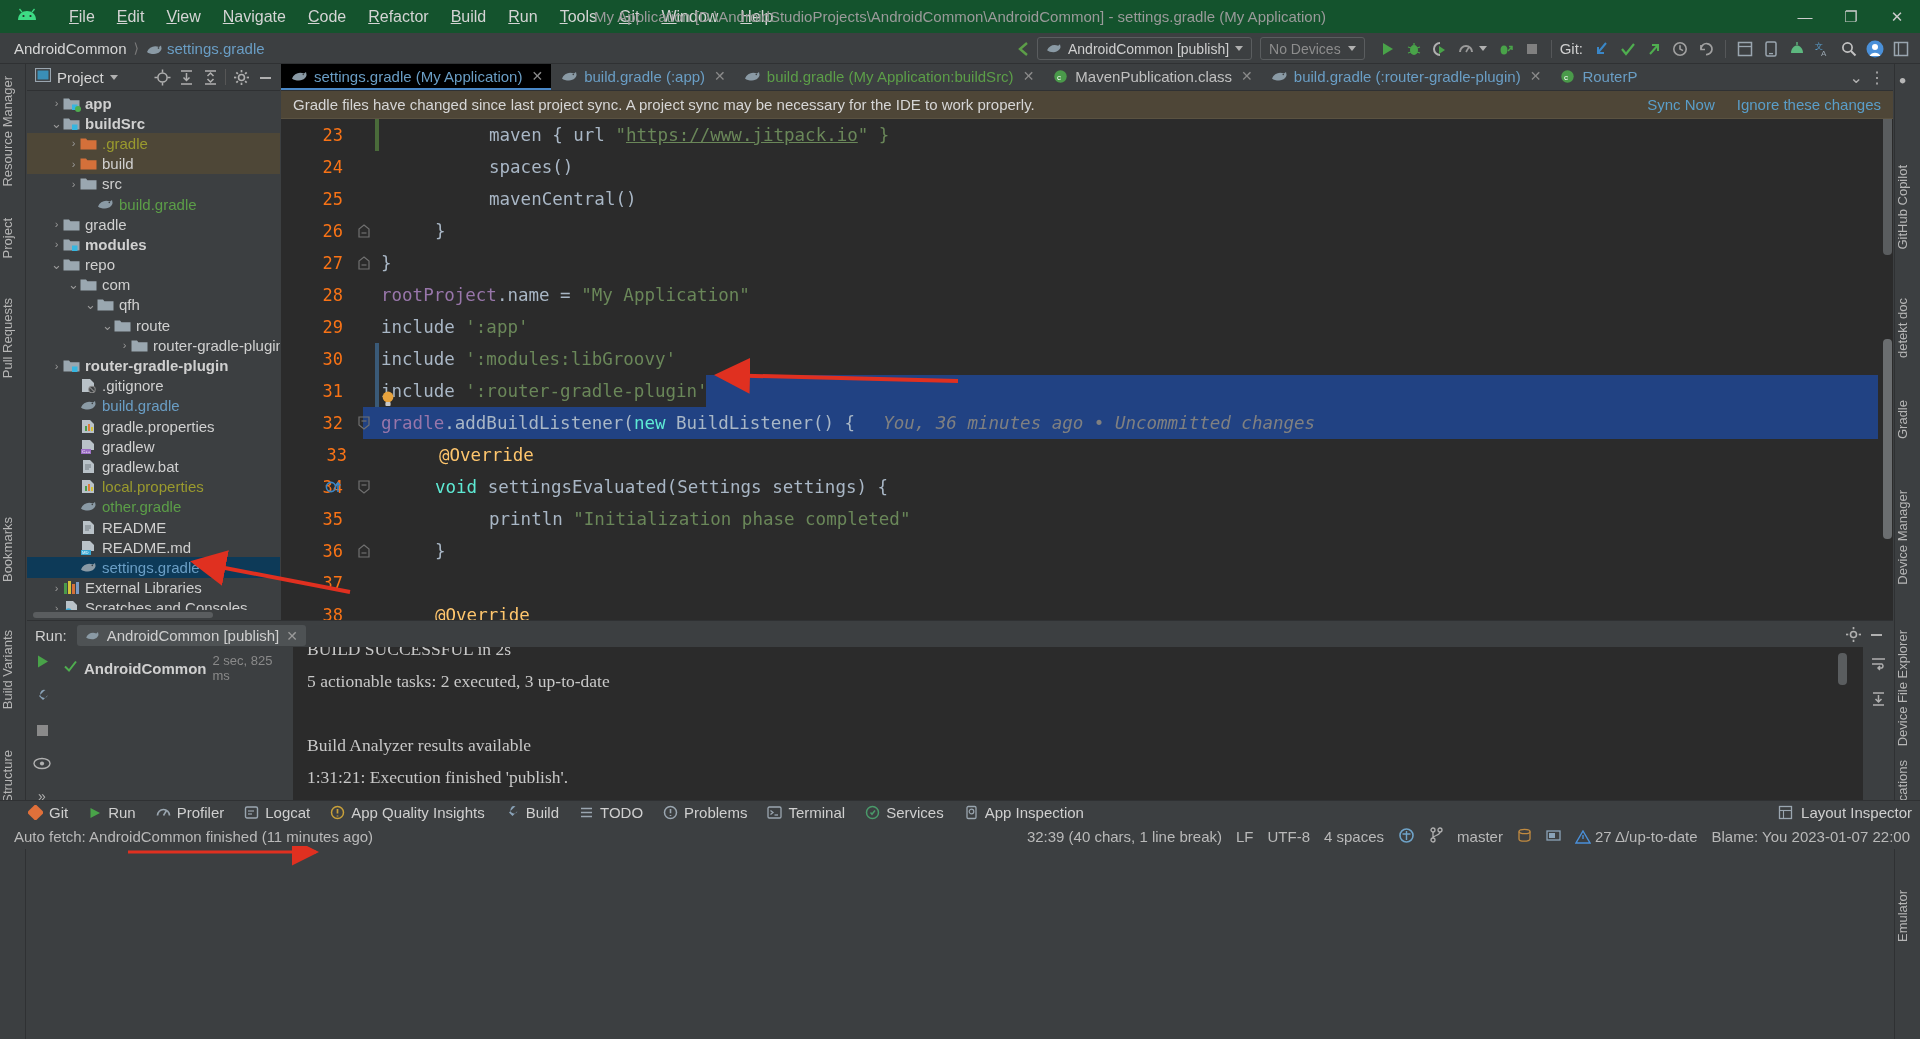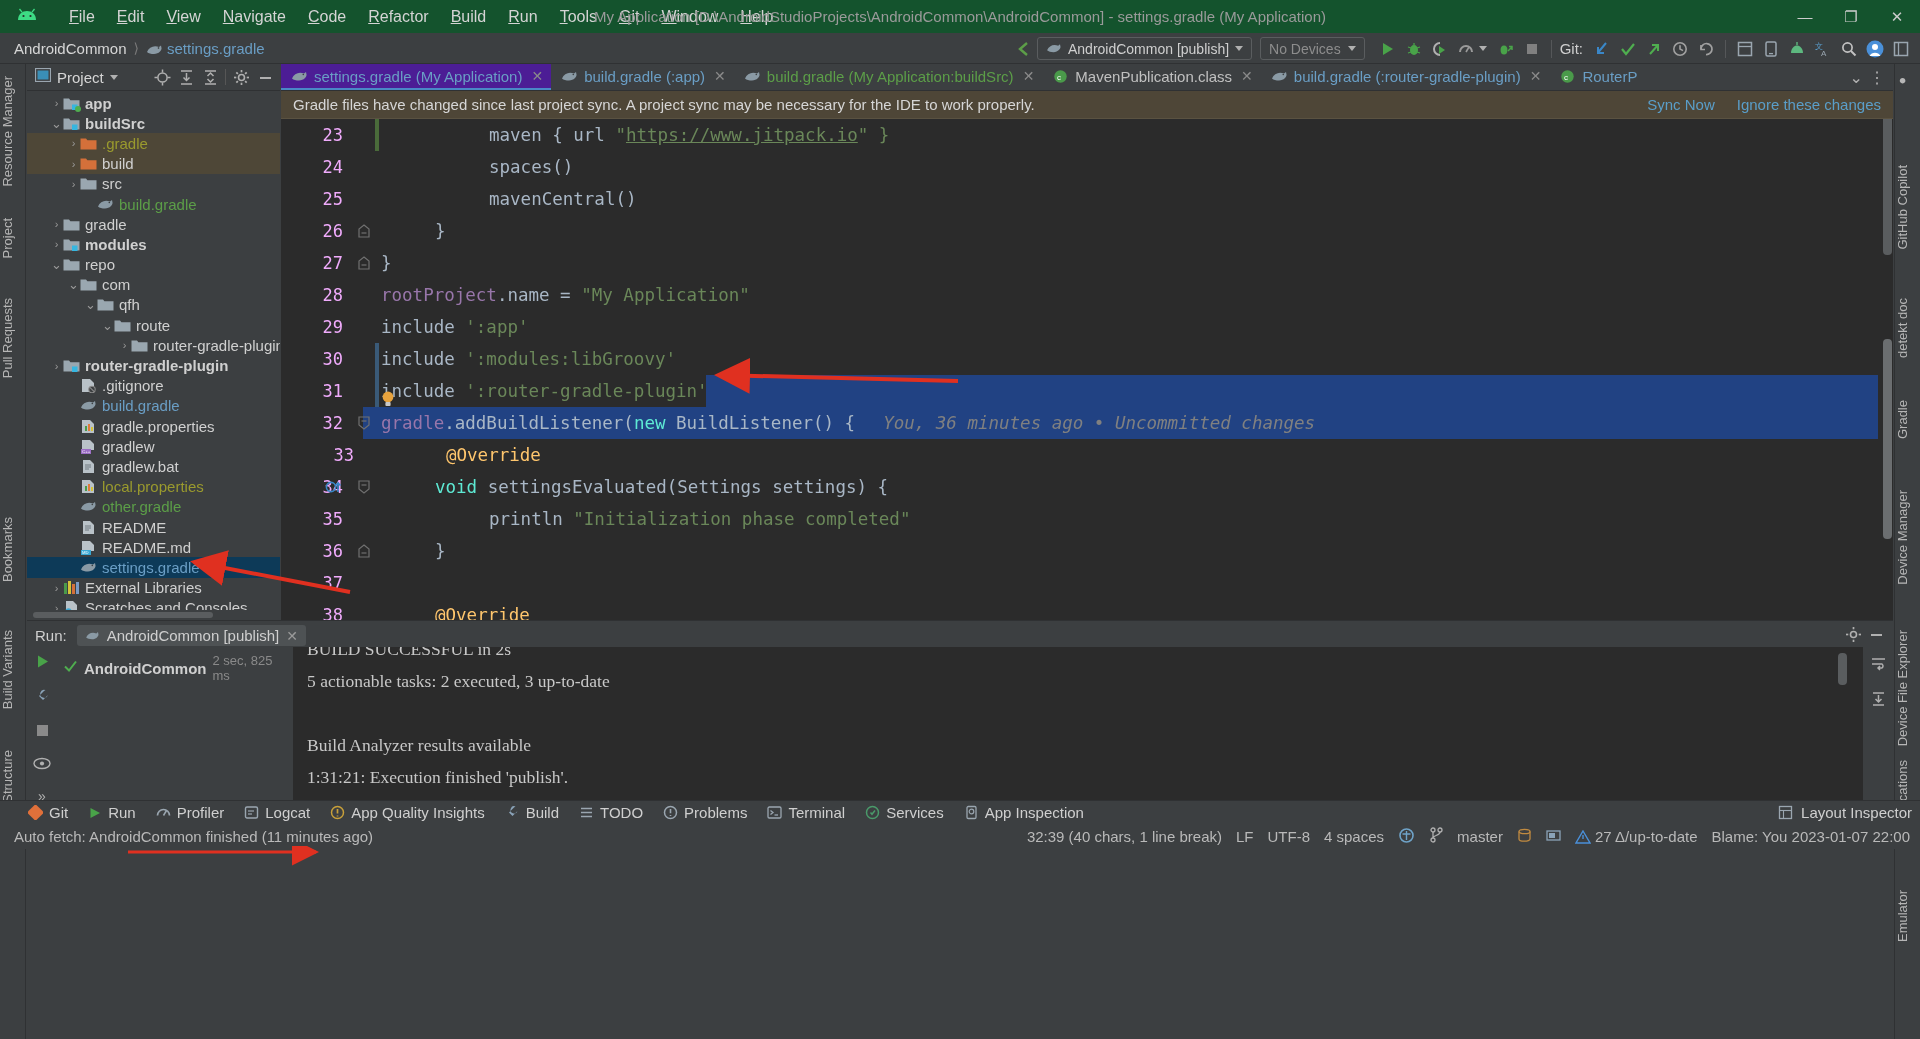--- a/index.html
+++ b/index.html
@@ -110,21 +110,21 @@
   }
   .tabsrow{
     height:27px; background:#3c3f41; display:flex; align-items:stretch; overflow:hidden;
     border-bottom:1px solid #2f3133;
   }
   .etab{
     display:flex; align-items:center; gap:6px; padding:0 8px 0 10px;
     font-size:15px; color:#6a9ec5; white-space:nowrap; cursor:pointer;
     border-bottom:2px solid transparent;
   }
-  .etab.active{ background:#4c1d95; border-bottom:2px solid #4a88c7; }
+  .etab.active{ background:#000000; border-bottom:2px solid #4a88c7; }
   .etab .x{ color:#8a8a8a; font-size:14px; margin-left:3px;}
   .etab.c-green{ color:#5c9e48; }
   .etab.c-grey{ color:#c0c0c0; }
   .tabsrow .tabsmore{ margin-left:auto; display:flex;align-items:center;gap:6px;padding:0 8px;color:#b0b0b0;}
 
   .banner{
     position:absolute; left:0; right:0; top:27px; height:28px; background:#4e4637;
     display:flex; align-items:center; padding:0 12px; z-index:6;
     border-bottom:1px solid #5a5241;
   }
@@ -133,21 +133,21 @@
   .banner .acts a{ color:#5a9ec9; font-size:15px; text-decoration:none; cursor:pointer;}
 
   .code{
     position:absolute; left:0; right:0; top:27px; bottom:0; overflow:hidden;
     background:#2b2b2b; font-family:"DejaVu Sans Mono", monospace; font-size:17.5px;
   }
   .cline{ position:relative; height:32px; display:flex; align-items:center; }
   .gutter{
     position:absolute; left:0; top:0; width:72px; height:32px;
     display:flex; align-items:center; justify-content:flex-end;
-    color:#f0abfc; font-size:17px; padding-right:10px; background:#2b2b2b;
+    color:#f97316; font-size:17px; padding-right:10px; background:#2b2b2b;
   }
   .foldcol{ position:absolute; left:72px; top:0; width:22px;height:32px; display:flex;align-items:center;justify-content:center;}
   .ctext{ position:absolute; left:100px; top:0; height:32px; display:flex; align-items:center; white-space:pre; }
   .sel-band{ position:absolute; left:425px; right:0; top:0; height:32px; background:#214283; }
   .sel-band2{ position:absolute; left:82px; right:0; top:0; height:32px; background:#214283; }
   .k{ color:#5eead4; }
   .s{ color:#6a8759; }
   .f{ color:#ffc66d; }
   .p{ color:#9876aa; }
   .t{ color:#a9b7c6; }
@@ -837,21 +837,21 @@
           <div class="sel-band2"></div>
           <div class="gutter">32</div>
           <div class="foldcol">
             <svg width="12" height="14" viewBox="0 0 12 14">
               <path d="M1 1 L11 1 L11 9 L6 13 L1 9 Z" stroke="#707070" stroke-width="1.2" fill="none"></path>
               <line x1="3.5" y1="5" x2="8.5" y2="5" stroke="#707070" stroke-width="1.2"></line>
             </svg>
           </div>
           <div class="ctext" style="padding-left: 0px;"><span class="p">gradle</span><span class="t">.addBuildListener(</span><span class="k">new</span><span class="t"> BuildListener() {</span><span class="blame" style="margin-left: 28px;">You, 36 minutes ago • Uncommitted changes</span></div>
         </div>
-        <div class="cline" style="position: absolute; left: 11px; right: 0px; top: 348px;">
+        <div class="cline" style="position: absolute; left: 4px; right: 0px; top: 348px;">
           <div class="gutter">33</div>
           <div class="ctext" style="padding-left: 54px;"><span class="f">@Override</span></div>
         </div>
         <div class="cline" style="position: absolute; left: 0px; right: 0px; top: 380px;">
           <div class="gutter">34</div>
           <div class="foldcol">
             <svg width="12" height="14" viewBox="0 0 12 14">
               <path d="M1 1 L11 1 L11 9 L6 13 L1 9 Z" stroke="#707070" stroke-width="1.2" fill="none"></path>
               <line x1="3.5" y1="5" x2="8.5" y2="5" stroke="#707070" stroke-width="1.2"></line>
             </svg>

